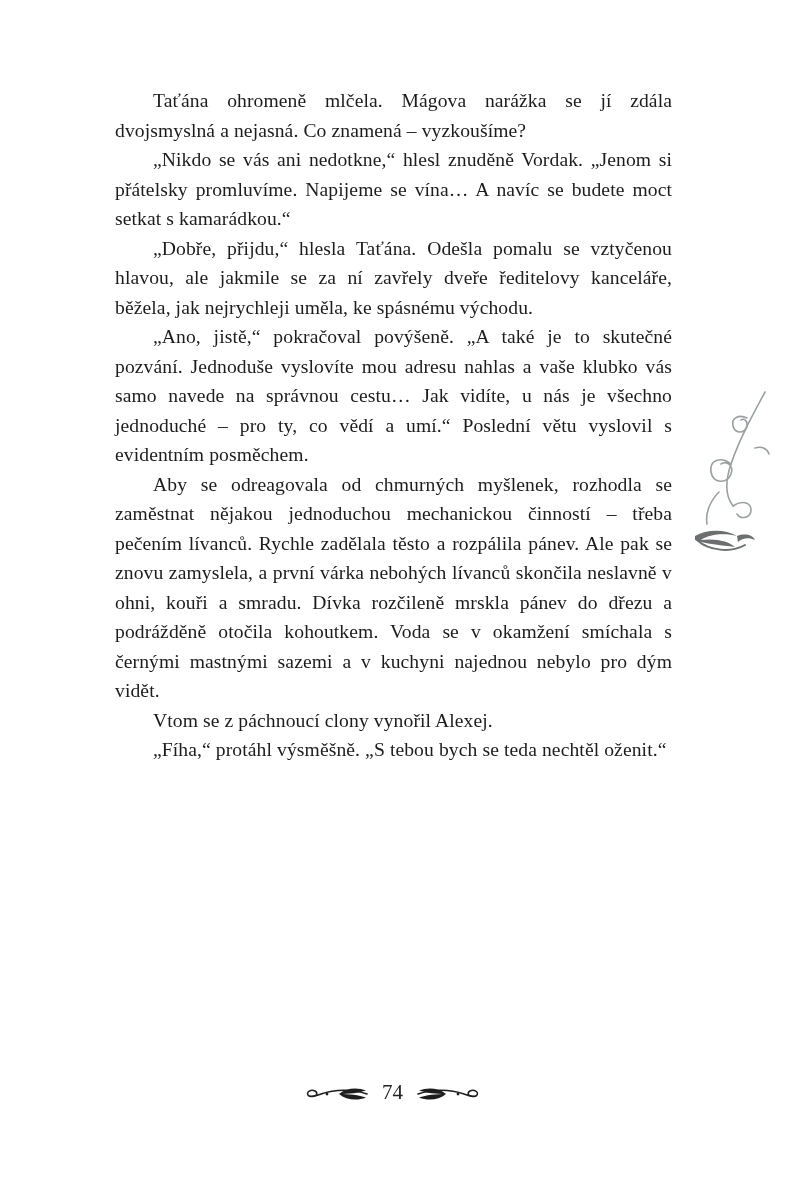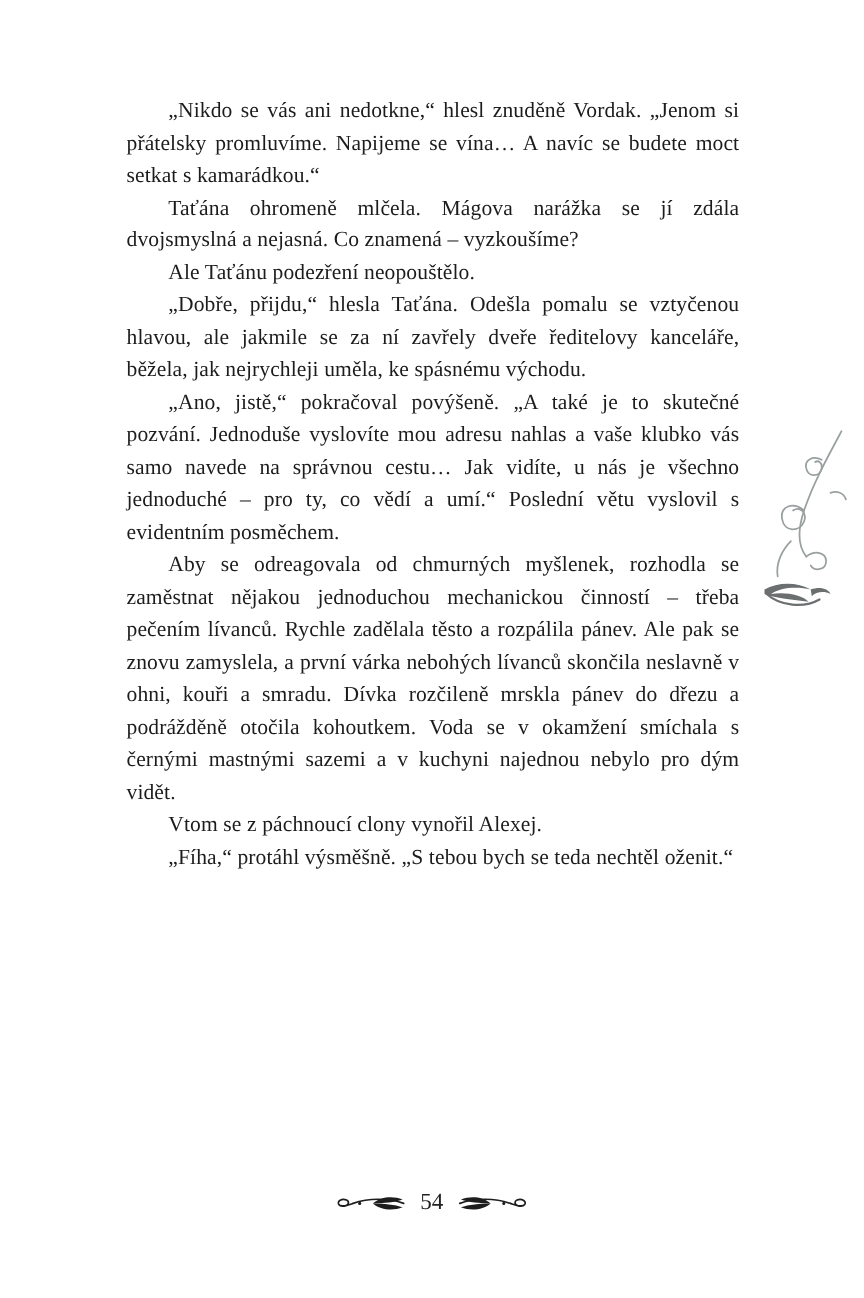--- a/index.html
+++ b/index.html
@@ -80,40 +80,39 @@
       </g>
       <g fill="#6b6f70">
         <path d="M6,148 C18,141 36,141 48,148 C36,145 20,146 12,152 C26,150 40,153 46,159 C32,157 16,156 6,152 Z"></path>
         <path d="M48,148 C56,145 64,147 66,152 C60,149 53,150 49,154 Z"></path>
       </g>
       <path d="M8,152 C20,163 42,165 56,157" fill="none" stroke="#6b6f70" stroke-width="2" stroke-linecap="round"></path>
     </svg>
   </div>
 
   <div class="text-block">
+    <p>Taťána ohromeně mlčela. Mágova narážka se jí zdála dvojsmyslná a nejasná. Co znamená – vyzkoušíme?</p>
     <p>„Nikdo se vás ani nedotkne,“ hlesl znuděně Vordak. „Jenom si přátelsky promluvíme. Napijeme se vína… A navíc se budete moct setkat s kamarádkou.“</p>
-    <p>Taťána ohromeně mlčela. Mágova narážka se jí zdála dvojsmyslná a nejasná. Co znamená – vyzkoušíme?</p>
-    <p>Ale Taťánu podezření neopouštělo.</p>
     <p>„Dobře, přijdu,“ hlesla Taťána. Odešla pomalu se vztyčenou hlavou, ale jakmile se za ní zavřely dveře ředitelovy kanceláře, běžela, jak nejrychleji uměla, ke spásnému východu.</p>
     <p>„Ano, jistě,“ pokračoval povýšeně. „A také je to skutečné pozvání. Jednoduše vyslovíte mou adresu nahlas a vaše klubko vás samo navede na správnou cestu… Jak vidíte, u nás je všechno jednoduché – pro ty, co vědí a umí.“ Poslední větu vyslovil s evidentním posměchem.</p>
     <p>Aby se odreagovala od chmurných myšlenek, rozhodla se zaměstnat nějakou jednoduchou mechanickou činností – třeba pečením lívanců. Rychle zadělala těsto a rozpálila pánev. Ale pak se znovu zamyslela, a první várka nebohých lívanců skončila neslavně v ohni, kouři a smradu. Dívka rozčileně mrskla pánev do dřezu a podrážděně otočila kohoutkem. Voda se v okamžení smíchala s černými mastnými sazemi a v kuchyni najednou nebylo pro dým vidět.</p>
     <p>Vtom se z páchnoucí clony vynořil Alexej.</p>
     <p>„Fíha,“ protáhl výsměšně. „S tebou bych se teda nechtěl oženit.“</p>
   </div>
 
   <div class="footer">
     <span class="flourish left">
       <svg width="64" height="18" viewBox="0 0 64 18" xmlns="http://www.w3.org/2000/svg">
         <path d="M62,9 C48,4 30,4 16,9 C10,11 5,13 3,10 C1,7 6,4 10,6 C13,7.5 12,11 8,11.5" fill="none" stroke="#1d1d1d" stroke-width="1.5" stroke-linecap="round"></path>
         <path d="M34,9 C41,3 52,2 61,5.5 C54,8 44,9 34,9 Z" fill="#1d1d1d"></path>
         <path d="M34,9 C41,15 52,16 61,12.5 C54,10 44,9 34,9 Z" fill="#1d1d1d"></path>
         <circle cx="22" cy="9" r="1.4" fill="#1d1d1d"></circle>
       </svg>
     </span>
-    <span class="page-number">54</span>
+    <span class="page-number">74</span>
     <span class="flourish right">
       <svg width="64" height="18" viewBox="0 0 64 18" xmlns="http://www.w3.org/2000/svg">
         <path d="M62,9 C48,4 30,4 16,9 C10,11 5,13 3,10 C1,7 6,4 10,6 C13,7.5 12,11 8,11.5" fill="none" stroke="#1d1d1d" stroke-width="1.5" stroke-linecap="round"></path>
         <path d="M34,9 C41,3 52,2 61,5.5 C54,8 44,9 34,9 Z" fill="#1d1d1d"></path>
         <path d="M34,9 C41,15 52,16 61,12.5 C54,10 44,9 34,9 Z" fill="#1d1d1d"></path>
         <circle cx="22" cy="9" r="1.4" fill="#1d1d1d"></circle>
       </svg>
     </span>
   </div>
 

